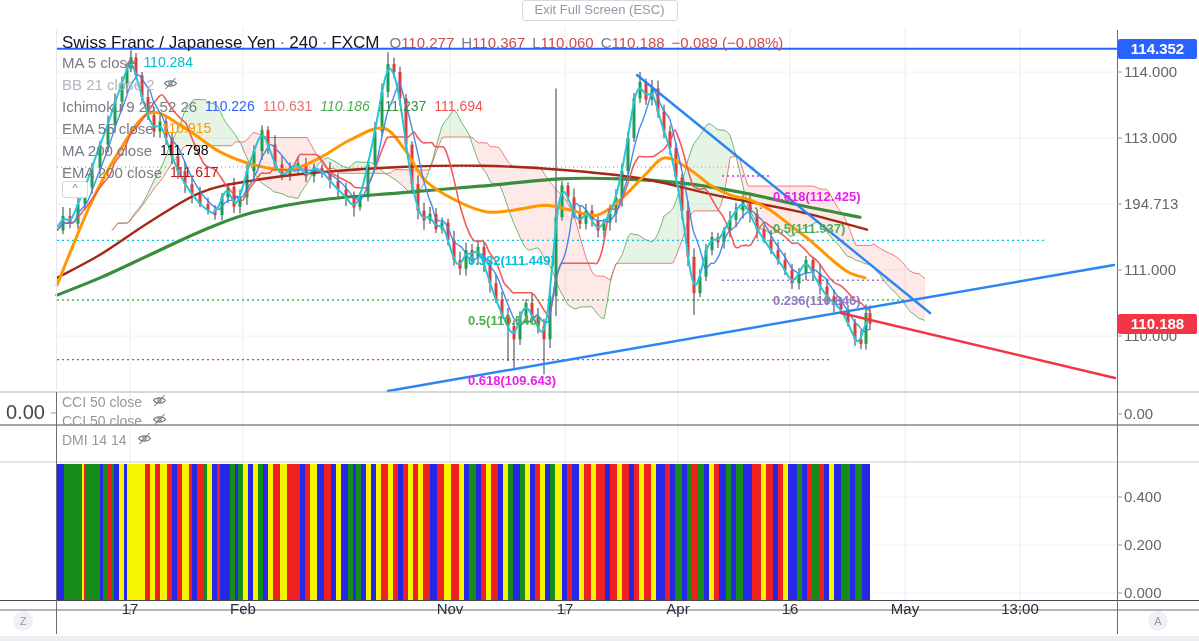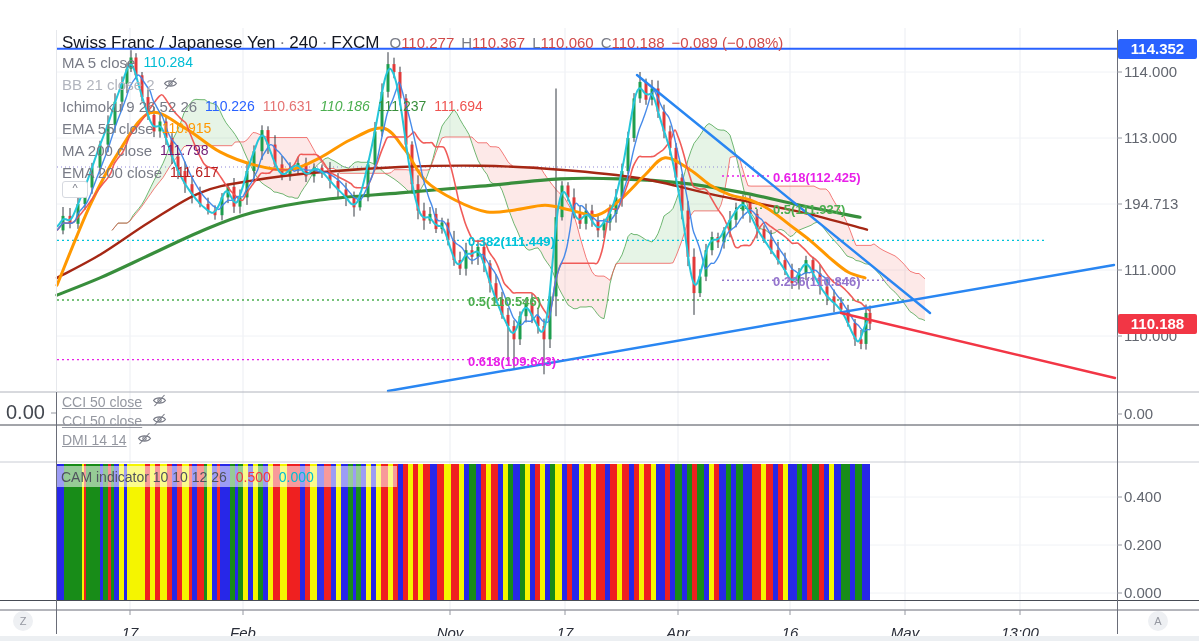--- a/index.html
+++ b/index.html
@@ -11,30 +11,30 @@
   #title-row .sep{color:#787b86;padding:0 4px;}
   #title-row .ohlc{font-size:15px;margin-left:10px;}
   #title-row .ok{color:#787b86;}
   #title-row .ov{color:#d04a4a;margin-right:7px;}
   #title-row .chg{color:#d04a4a;font-size:15px;}
   .legend-row{position:absolute;left:62px;height:22px;display:flex;align-items:center;gap:8px;
               font-size:15px;color:#787b86;white-space:nowrap;}
   .legend-row .lv{font-size:14px;}
   .legend-row.dim{color:#b2b5be;}
   .pane-row{position:absolute;left:62px;height:18px;display:flex;align-items:center;gap:10px;
-            font-size:14px;color:#9598a1;white-space:nowrap;text-decoration:underline;}
+            font-size:14px;color:#9598a1;white-space:nowrap;}
   .eye{flex:0 0 auto;}
   #cam-row{left:57px;top:466px;width:336px;height:21px;background:rgba(255,255,255,0.55);
            display:flex;align-items:center;gap:9px;font-size:14px;color:#50535e;padding-left:4px;white-space:nowrap;}
   .axis-num{position:absolute;left:1124px;font-size:15px;color:#62666f;white-space:nowrap;}
   .badge{position:absolute;left:1118px;width:79px;height:20px;line-height:20px;text-align:center;
          color:#fff;font-size:15px;font-weight:bold;border-radius:2px;}
   .left-zero{position:absolute;left:6px;top:401px;font-size:20px;color:#43474f;}
-  .time-label{position:absolute;top:624px;font-size:15px;color:#2a2e39;transform:translateX(-50%);white-space:nowrap;font-style:italic;}
-  .fib-label{position:absolute;font-size:13px;font-weight:bold;white-space:nowrap;}
+  .time-label{position:absolute;top:600px;font-size:15px;color:#2a2e39;transform:translateX(-50%);white-space:nowrap;}
+  .fib-label{position:absolute;font-size:13px;font-weight:bold;white-space:nowrap;margin-top:19px;}
   #exit-btn{left:50%;top:0;transform:translateX(-50%);background:#fff;border:1px solid #d6d9e0;
             border-radius:3px;color:#9598a1;font-size:13px;padding:1px 12px 3px 12px;}
   #collapse-btn{left:62px;top:181px;width:24px;height:15px;background:#fff;border:1px solid #d6d9e0;
                 border-radius:3px;color:#787b86;font-size:11px;line-height:13px;text-align:center;}
   .round-badge{position:absolute;width:20px;height:20px;border-radius:50%;background:#eef0f3;
                color:#9598a1;font-size:11px;line-height:20px;text-align:center;top:611px;}
   #bottom-strip{left:0;top:636px;width:1199px;height:5px;background:#eceff2;}
 </style>
 </head>
 <body>
@@ -790,21 +790,21 @@
         <span class="lv" style="color: rgb(76, 175, 80); font-style: italic;">110.186</span>
         <span class="lv" style="color: rgb(56, 142, 60);">111.237</span>
         <span class="lv" style="color: rgb(239, 83, 80);">111.694</span>
       </div>
       <div class="legend-row" style="top: 117px;">
         <span>EMA 55 close</span>
         <span class="lv" style="color: rgb(255, 152, 0);">110.915</span>
       </div>
       <div class="legend-row" style="top: 139px;">
         <span>MA 200 close</span>
-        <span class="lv" style="color: #701a75;">111.798</span>
+        <span class="lv" style="color: #000000;">111.798</span>
       </div>
       <div class="legend-row" style="top: 161px;">
         <span>EMA 200 close</span>
         <span class="lv" style="color: rgb(183, 28, 28);">111.617</span>
       </div>
     </div>
 
   <div id="collapse-btn" class="abs">
     <span>^</span>
   </div>
@@ -829,24 +829,20 @@
       <div class="pane-row" style="top: 431px;">
         <span>DMI 14 14</span>
         <span class="eye"><svg width="15" height="13" viewBox="0 0 15 13">
             <path d="M1.5 6.5 C4 3, 11 3, 13.5 6.5 C11 10, 4 10, 1.5 6.5 Z" fill="none" stroke="#787b86" stroke-width="1.1"></path>
             <circle cx="7.5" cy="6.5" r="1.7" fill="none" stroke="#787b86" stroke-width="1.1"></circle>
             <line x1="12.5" y1="1" x2="2.5" y2="12" stroke="#787b86" stroke-width="1.1"></line>
           </svg></span>
       </div>
     </div>
 
-  <div id="cam-row" class="abs">
-    <span>CAM indicator 10 10 12 26</span>
-    <span id="cam-vals"><span style="color: rgb(242, 54, 69); margin-right: 8px;">0.500</span><span style="color: rgb(0, 188, 212); margin-right: 8px;">0.000</span></span>
-  </div>
 
   <div class="left-zero">0.00</div>
 
   <div id="right-axis">
       <div class="axis-num" style="top: 63px;">114.000</div>
       <div class="axis-num" style="top: 129px;">113.000</div>
       <div class="axis-num" style="top: 195px;">194.713</div>
       <div class="axis-num" style="top: 261px;">111.000</div>
       <div class="axis-num" style="top: 327px;">110.000</div>
       <div class="axis-num" style="top: 405px;">0.00</div>
@@ -868,17 +864,18 @@
       <div class="time-label" style="left: 130px;">17</div>
       <div class="time-label" style="left: 243px;">Feb</div>
       <div class="time-label" style="left: 450px;">Nov</div>
       <div class="time-label" style="left: 565px;">17</div>
       <div class="time-label" style="left: 678px;">Apr</div>
       <div class="time-label" style="left: 790px;">16</div>
       <div class="time-label" style="left: 905px;">May</div>
       <div class="time-label" style="left: 1020px;">13:00</div>
     </div>
 
+  <div id="exit-btn" class="abs">Exit Full Screen (ESC)</div>
 
   <div class="round-badge" style="left:13px;">Z</div>
   <div class="round-badge" style="left:1148px;">A</div>
   <div id="bottom-strip" class="abs"></div>
 </div>
 
 </body></html>

